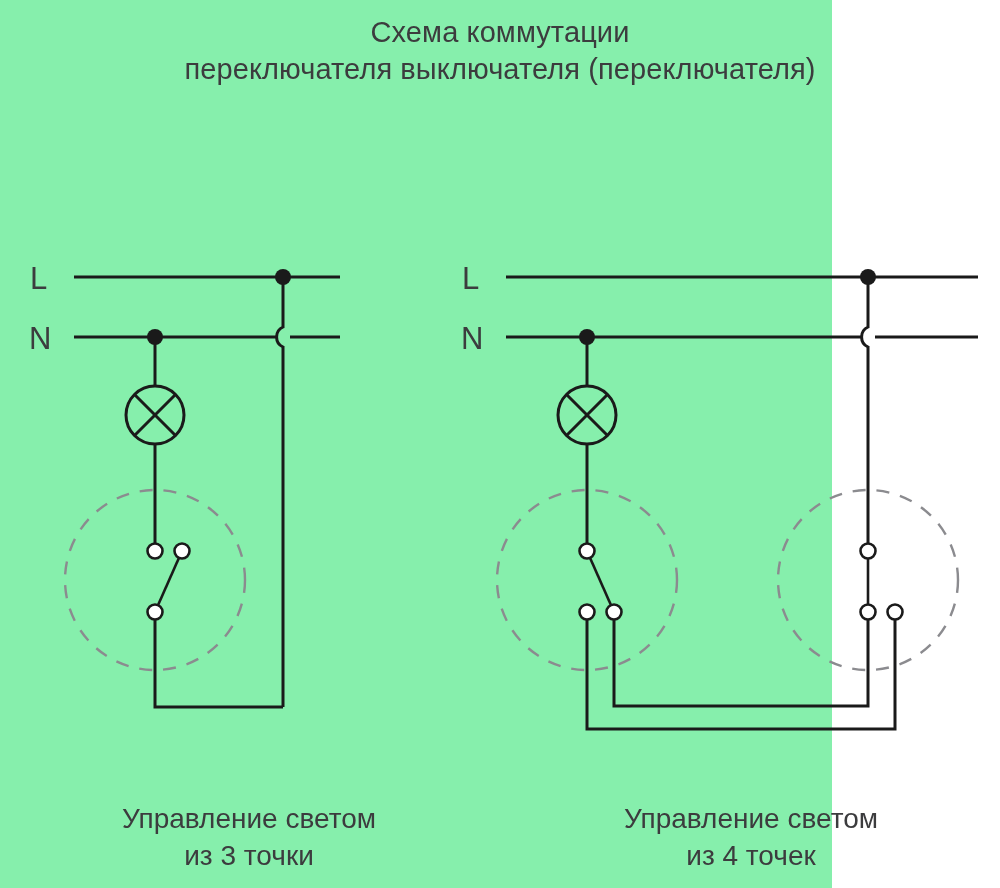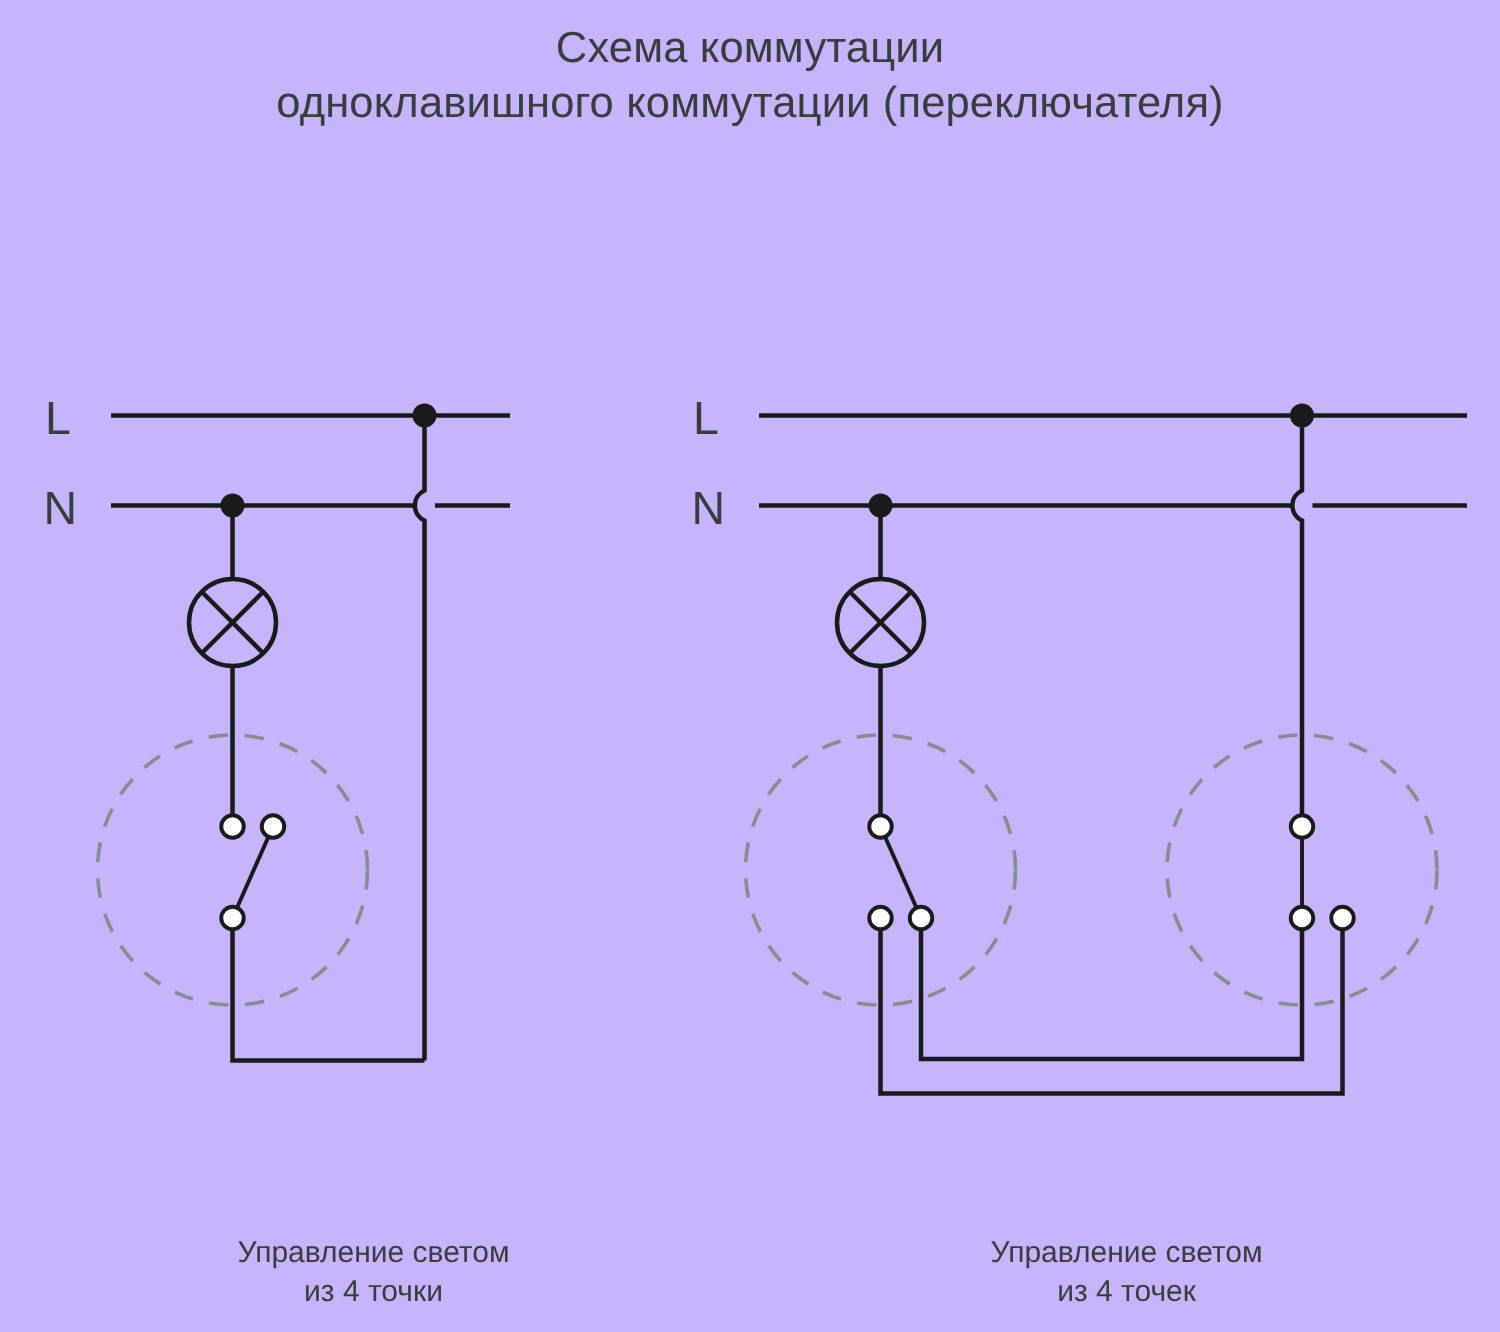--- a/index.html
+++ b/index.html
@@ -10,23 +10,23 @@
   }
   body {
     width: 1000px;
     height: 888px;
     overflow: hidden;
     font-family: "Liberation Sans", "DejaVu Sans", sans-serif;
     color: #3a3a3c;
   }
   .page {
     position: relative;
-    width: 1000px;
+    width: 832px;
     height: 888px;
-    background: #c4b5fd;
+    background: #86efac;
   }
   .title-block {
     position: absolute;
     top: 14px;
     left: 0;
     width: 1000px;
     text-align: center;
     line-height: 1.28;
   }
   .title-line {
@@ -47,21 +47,21 @@
     position: absolute;
     bottom: 14px;
     width: 470px;
     text-align: center;
     line-height: 1.3;
   }
   .caption-left  { left: 14px; }
   .caption-right { left: 516px; }
   .caption-line {
     display: block;
-    font-size: 20px;
+    font-size: 28px;
     font-weight: 400;
     color: #3c3c3e;
     text-align: center;
   }
   svg { display: block; }
   .wire {
     stroke: #1a1a1a;
     stroke-width: 3;
     fill: none;
     stroke-linecap: butt;
@@ -94,21 +94,21 @@
     fill: #3c3c3e;
   }
 </style>
 </head>
 <body>
 
 <div class="page">
 
   <div class="title-block">
     <span class="title-line">Схема коммутации</span>
-    <span class="title-line">одноклавишного коммутации (переключателя)</span>
+    <span class="title-line">переключателя выключателя (переключателя)</span>
   </div>
 
   <div class="diagram-layer">
     <svg width="1000" height="888" viewBox="0 0 1000 888" xmlns="http://www.w3.org/2000/svg">
 
       <g>
 
         <text class="rail-label" x="30" y="289">L</text>
         <text class="rail-label" x="29" y="349">N</text>
 
@@ -185,21 +185,21 @@
         <path class="wire" d="M614,619 L614,706 L868,706 L868,619"></path>
 
         <path class="wire" d="M587,619 L587,729 L895,729 L895,619"></path>
       </g>
 
     </svg>
   </div>
 
   <div class="caption-block caption-left">
     <span class="caption-line">Управление светом</span>
-    <span class="caption-line">из 4 точки</span>
+    <span class="caption-line">из 3 точки</span>
   </div>
 
   <div class="caption-block caption-right">
     <span class="caption-line">Управление светом</span>
     <span class="caption-line">из 4 точек</span>
   </div>
 
 </div>
 
 </body></html>

